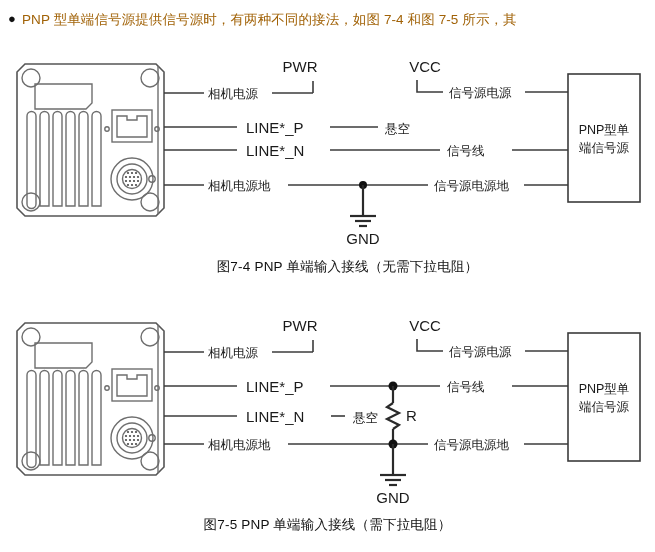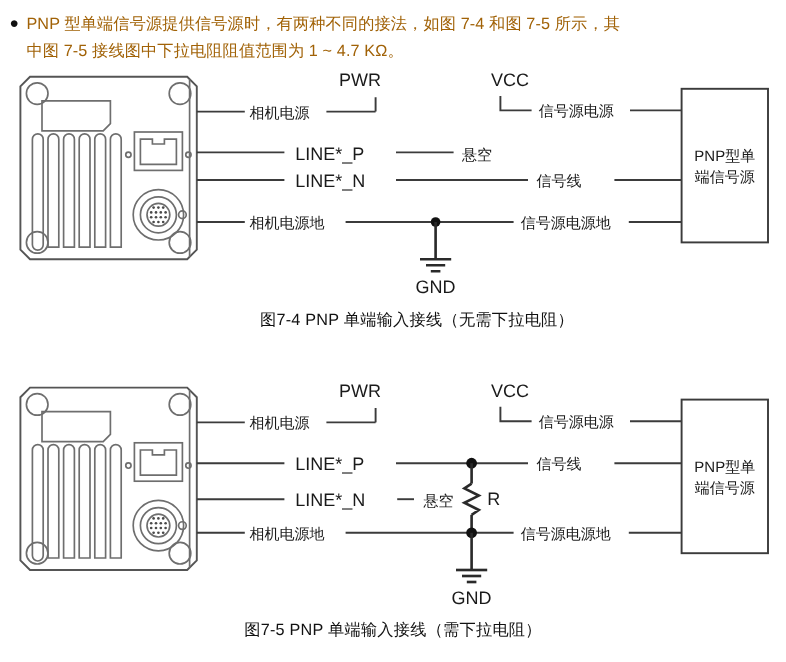--- a/index.html
+++ b/index.html
@@ -82,24 +82,20 @@
   .box-ln  { stroke: #3b3b3b; stroke-width: 1.6; fill: #ffffff; }
   .dot     { fill: #111; }
 </style>
 </head>
 <body>
 
 <div class="intro">
   <div class="intro-row">
     <span class="bullet">●</span>
     <span class="intro-text">PNP 型单端信号源提供信号源时，有两种不同的接法，如图 7-4 和图 7-5 所示，其</span>
-  </div>
-  <div class="intro-row">
-    <span class="bullet"></span>
-    <span class="intro-text">中图 7-5 接线图中下拉电阻阻值范围为 1 ~ 4.7 KΩ。</span>
   </div>
 </div>
 
 <div class="figure" id="figure-1">
   <svg class="diagram-svg" width="655" height="200" viewBox="0 0 655 200">
 
     <g>
 
       <path class="body-ln-d" d="M25 8 L156 8 L164 16 L164 152 L156 160 L25 160 L17 152 L17 16 Z" fill="#ffffff"></path>
 

